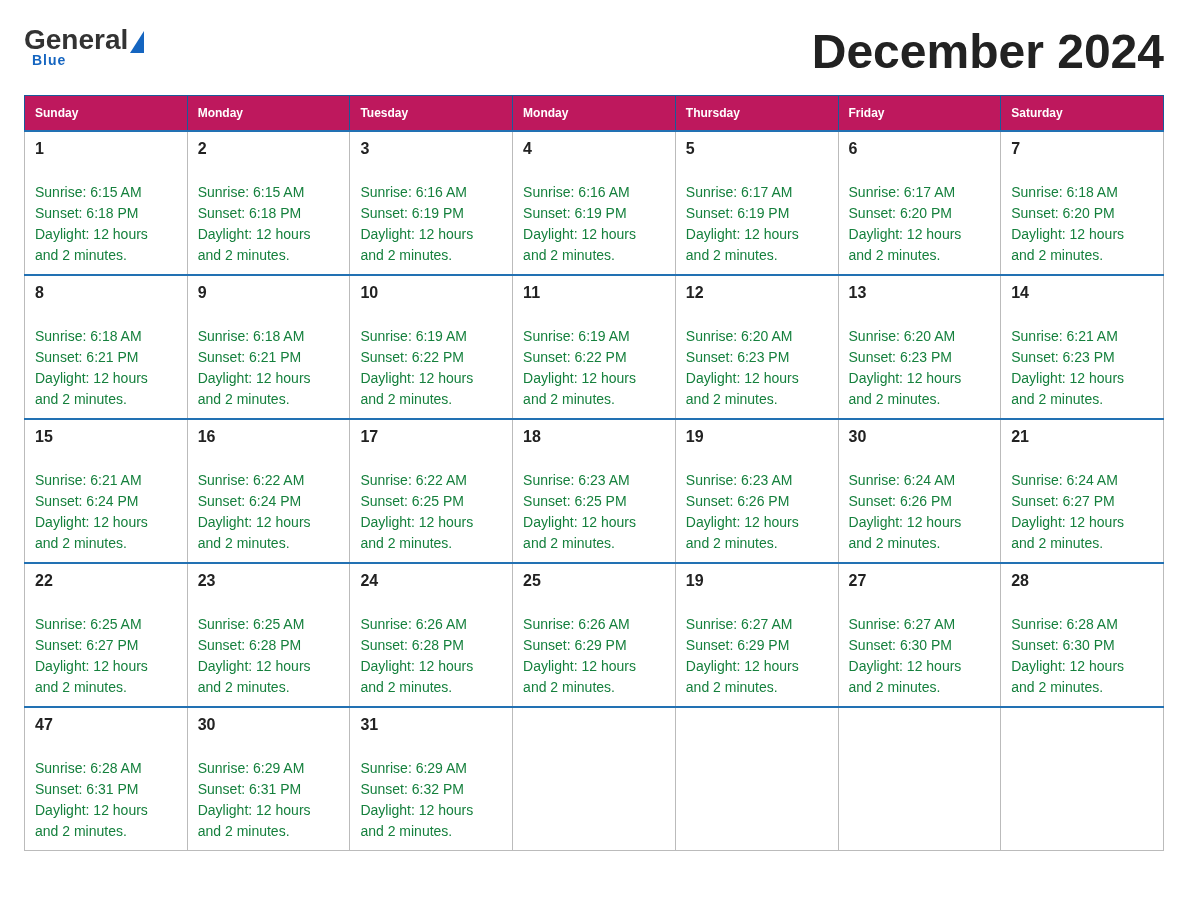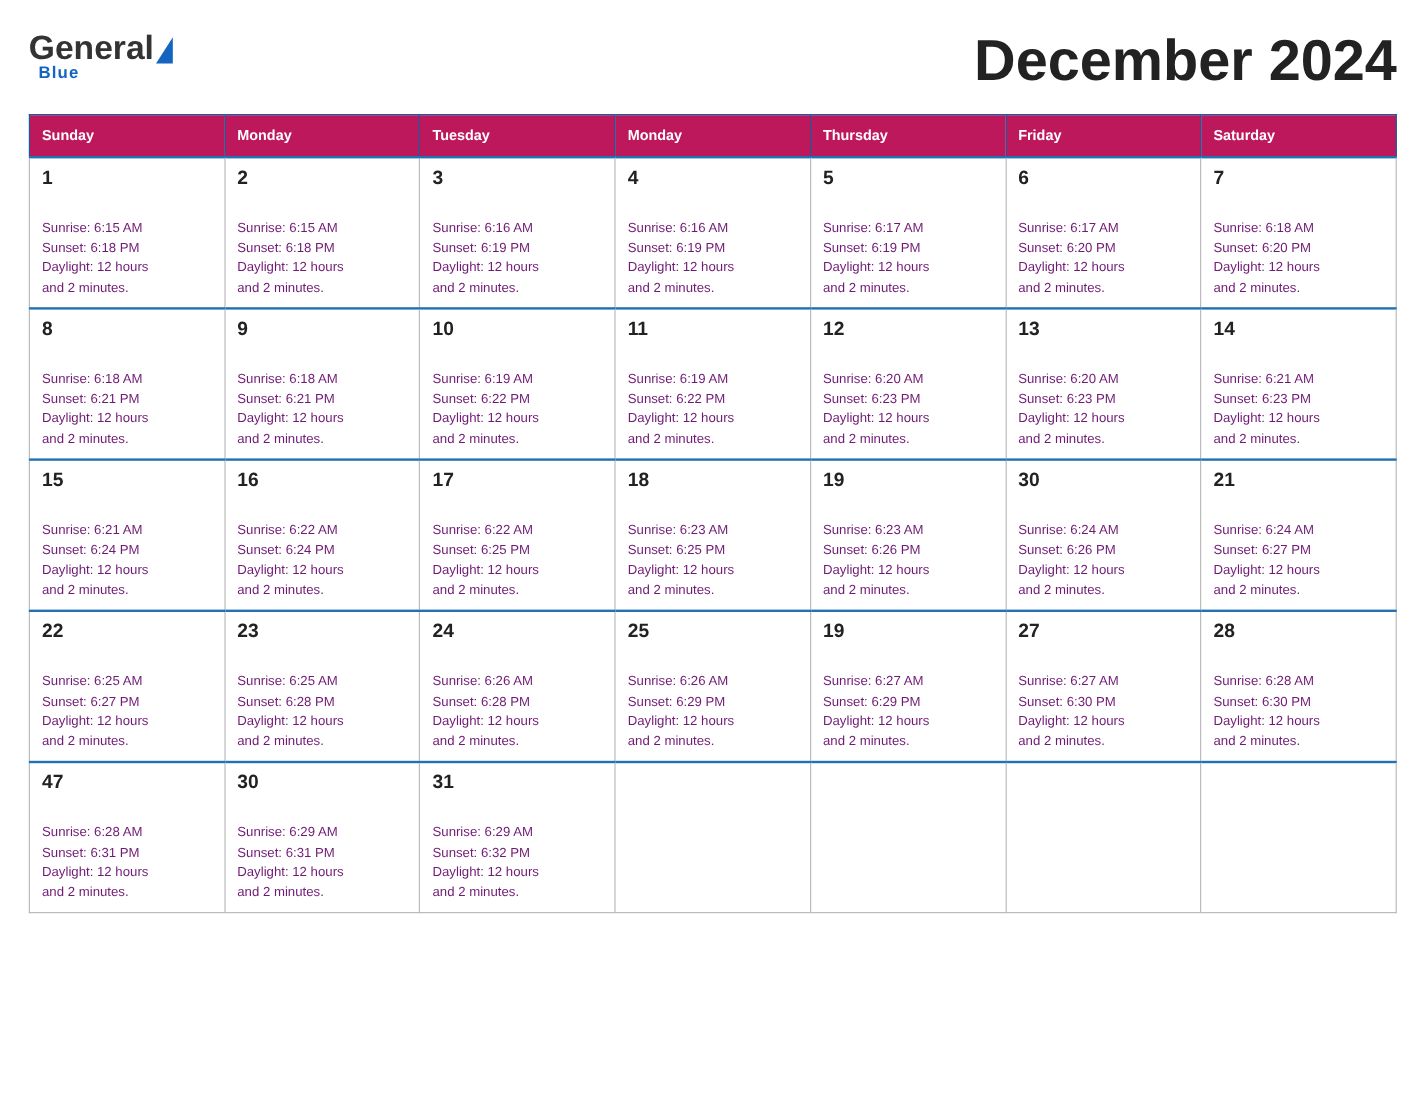--- a/index.html
+++ b/index.html
@@ -85,23 +85,23 @@
       background: #fff;
     }
     .day-number {
       font-size: 16px;
       font-weight: bold;
       color: #222;
       display: block;
       margin-bottom: 4px;
     }
     .day-info {
-      font-size: 11px;
+      font-size: 14px;
       line-height: 1.5;
-      color: #701a75;
+      color: #15803d;
       margin-top: 24px;
     }
     .calendar tr td:first-child {
       border-left: 1px solid #bbb;
     }
     .week-row td {
       border-top: 2px solid #2271b3;
     }
     .empty-cell {
       background: #f9f9f9;

